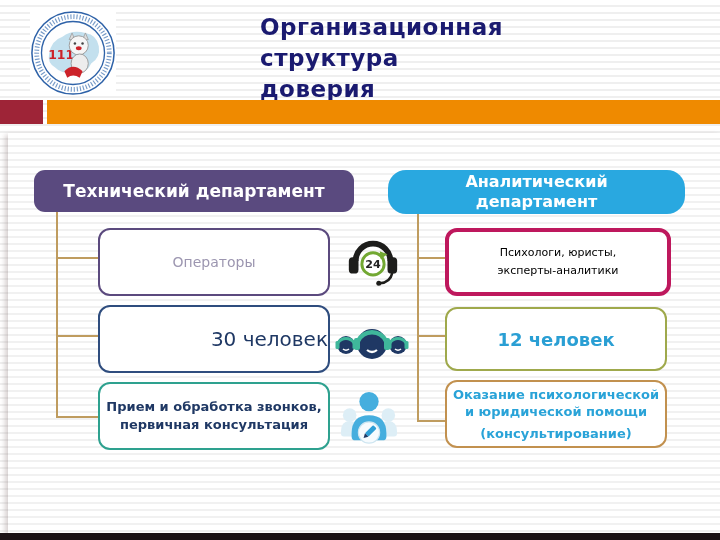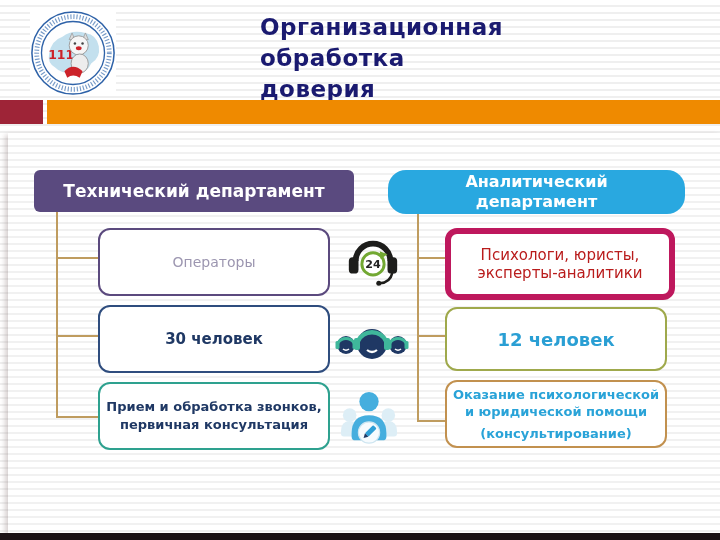--- a/index.html
+++ b/index.html
@@ -26,33 +26,33 @@
     left:8px;top:133px;width:712px;height:400px;
     box-shadow:-3px 2px 5px rgba(140,120,120,0.35);
     background:repeating-linear-gradient(to bottom,#ffffff 0px,#ffffff 5px,#f1f1f1 5px,#f1f1f1 7px);
   }
 
   
   .dept-header{
     color:#fff;font-weight:bold;text-align:center;
     display:flex;flex-direction:column;align-items:center;justify-content:center;
   }
-  .dept-tech{left:34px;top:170px;width:320px;height:42px;background:#5a4a7f;border-radius:6px;font-size:17px;}
+  .dept-tech{left:34px;top:170px;width:320px;height:42px;background:#5a4a7f;border-radius:11px;font-size:17px;}
   .dept-analytic{left:388px;top:170px;width:297px;height:44px;background:#29a8e0;border-radius:18px;font-size:16px;line-height:20px;}
 
   .connector{background:#bf9c5f;}
 
   .box{
     background:#fff;border-radius:12px;text-align:center;
     display:flex;flex-direction:column;align-items:center;justify-content:center;
   }
   .lbox1{left:98px;top:228px;width:228px;height:64px;border:2px solid #5b4a7e;color:#9c96b0;font-size:14px;}
-  .lbox2{left:98px;top:305px;width:228px;height:64px;border:2px solid #2f4d7e;color:#1f3864;font-size:15px;font-weight:bold;}
+  .lbox2{left:98px;top:305px;width:228px;height:64px;border:2px solid #2f4d7e;color:#1f3864;font-size:20px;font-weight:normal;align-items:flex-end;}
   .lbox3{left:98px;top:382px;width:228px;height:64px;border:2px solid #2ea18f;color:#1f3864;font-size:13px;font-weight:bold;line-height:18px;}
-  .rbox1{left:445px;top:228px;width:218px;height:60px;border:6px solid #be185d;color:#b91c1c;font-size:15px;line-height:18px;}
+  .rbox1{left:445px;top:228px;width:218px;height:60px;border:4px solid #be185d;color:#000000;font-size:11px;line-height:18px;}
   .rbox2{left:445px;top:307px;width:218px;height:60px;border:2px solid #9fa94c;color:#2a9fd4;font-size:18px;font-weight:bold;}
   .rbox3{left:445px;top:380px;width:218px;height:64px;border:2px solid #c2914f;color:#29a3d8;font-size:13px;font-weight:bold;line-height:17px;}
   .rbox3 .gap{margin-top:5px;}
 
   .icon-24{left:344px;top:230px;width:58px;height:64px;}
   .icon-ops{left:333px;top:320px;width:78px;height:46px;}
   .icon-person{left:340px;top:388px;width:58px;height:62px;}
 
   .footer-bar{left:0;top:533px;width:720px;height:7px;background:#1b1215;}
 </style>
@@ -75,21 +75,21 @@
     <circle cx="55" cy="35" r="1.3" fill="#444"></circle>
     <ellipse cx="51" cy="40" rx="3" ry="2" fill="#cc2229"></ellipse>
     <ellipse cx="52" cy="56" rx="9" ry="10" fill="#ededed" stroke="#9a9a9a" stroke-width="1"></ellipse>
     <path d="M36 64 q9-9 19 0 l-3 7 q-7-5 -13 0 z" fill="#cc2229"></path>
   </svg>
 </div>
 
 <div class="abs slide-title">
   <div>Организационная</div>
   <div class="title-row">
-    <span>обработка</span>
+    <span>структура</span>
   </div>
   <div>доверия</div>
 </div>
 
 <div class="abs maroon-block"></div>
 <div class="abs orange-bar"></div>
 
 <div class="abs connector" style="left:56px;top:212px;width:2px;height:206px;"></div>
 <div class="abs connector" style="left:57px;top:257px;width:41px;height:2px;"></div>
 <div class="abs connector" style="left:57px;top:335px;width:41px;height:2px;"></div>

